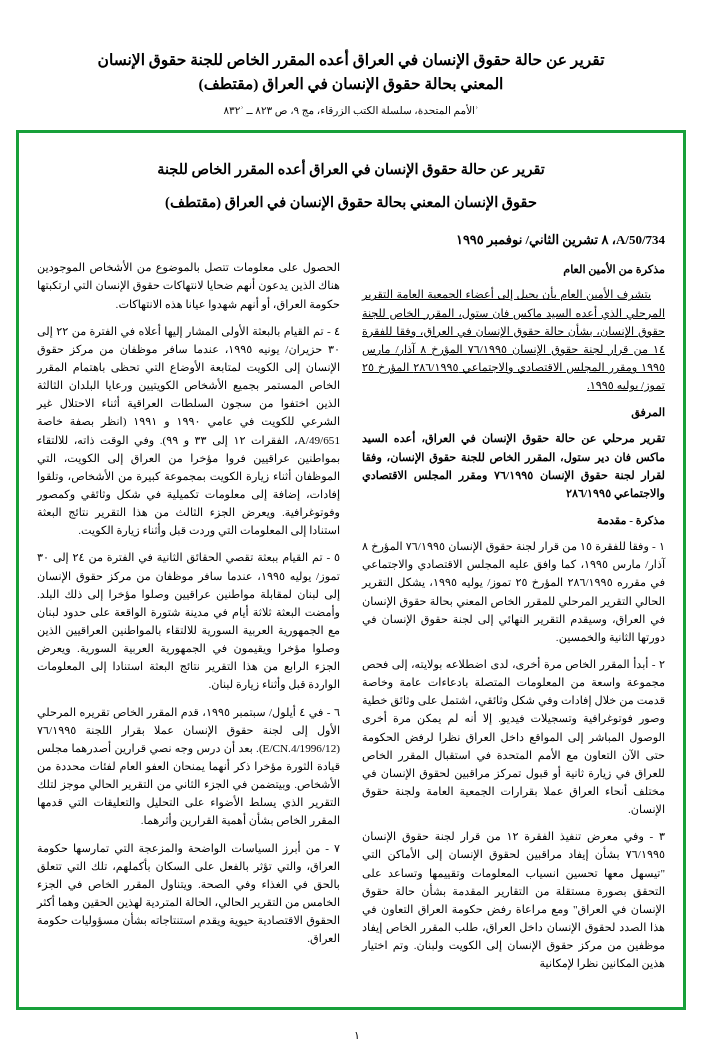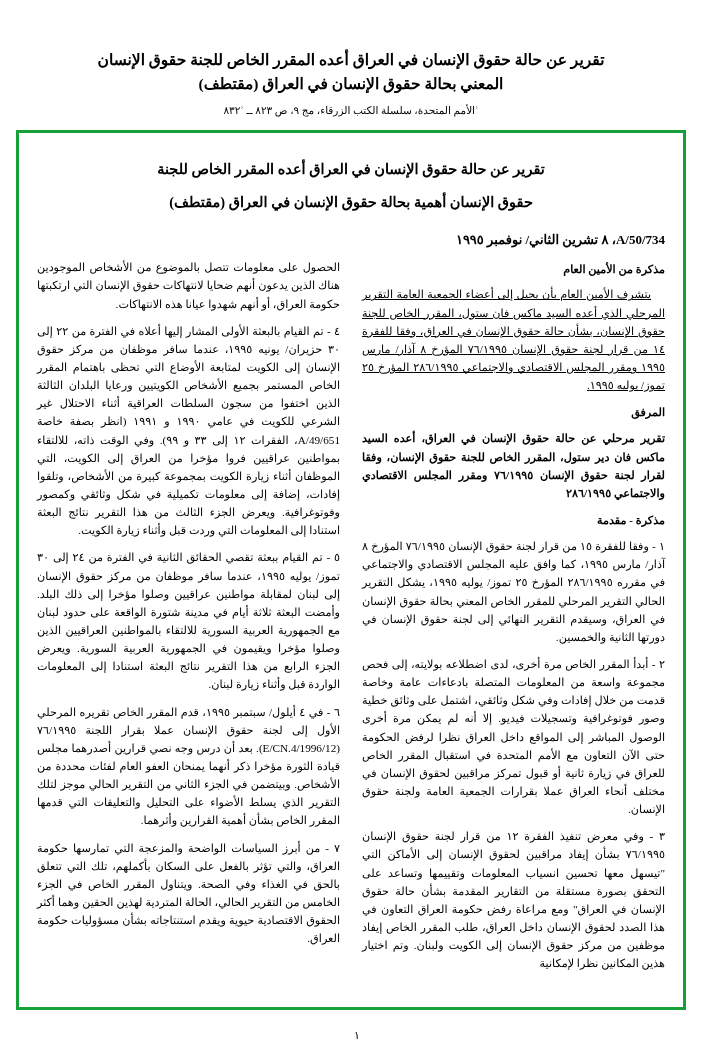--- a/index.html
+++ b/index.html
@@ -117,21 +117,21 @@
 
   <div class="doc-header">
     <div class="line">تقرير عن حالة حقوق الإنسان في العراق أعده المقرر الخاص للجنة حقوق الإنسان</div>
     <div class="line">المعني بحالة حقوق الإنسان في العراق (مقتطف)</div>
     <div class="source">ʾالأمم المتحدة، سلسلة الكتب الزرقاء، مج ٩، ص ٨٢٣ ــ ٨٣٢ʾ</div>
   </div>
 
   <div class="frame">
 
     <div class="frame-title">تقرير عن حالة حقوق الإنسان في العراق أعده المقرر الخاص للجنة</div>
-    <div class="frame-title">حقوق الإنسان أهمية بحالة حقوق الإنسان في العراق (مقتطف)</div>
+    <div class="frame-title">حقوق الإنسان المعني بحالة حقوق الإنسان في العراق (مقتطف)</div>
 
     <div class="symbol-line">A/50/734، ٨ تشرين الثاني/ نوفمبر ١٩٩٥</div>
 
     <div class="cols">
 
       <div class="col">
         <p class="head-right">مذكرة من الأمين العام</p>
         <p class="indent">يتشرف الأمين العام بأن يحيل إلى أعضاء الجمعية العامة التقرير المرحلي الذي أعده السيد ماكس فان ستول، المقرر الخاص للجنة حقوق الإنسان، بشأن حالة حقوق الإنسان في العراق، وفقا للفقرة ١٤ من قرار لجنة حقوق الإنسان ٧٦/١٩٩٥ المؤرخ ٨ آذار/ مارس ١٩٩٥ ومقرر المجلس الاقتصادي والاجتماعي ٢٨٦/١٩٩٥ المؤرخ ٢٥ تموز/ يوليه ١٩٩٥.</p>
         <p class="center-bold">المرفق</p>
         <p class="bold">تقرير مرحلي عن حالة حقوق الإنسان في العراق، أعده السيد ماكس فان دير ستول، المقرر الخاص للجنة حقوق الإنسان، وفقا لقرار لجنة حقوق الإنسان ٧٦/١٩٩٥ ومقرر المجلس الاقتصادي والاجتماعي ٢٨٦/١٩٩٥</p>

